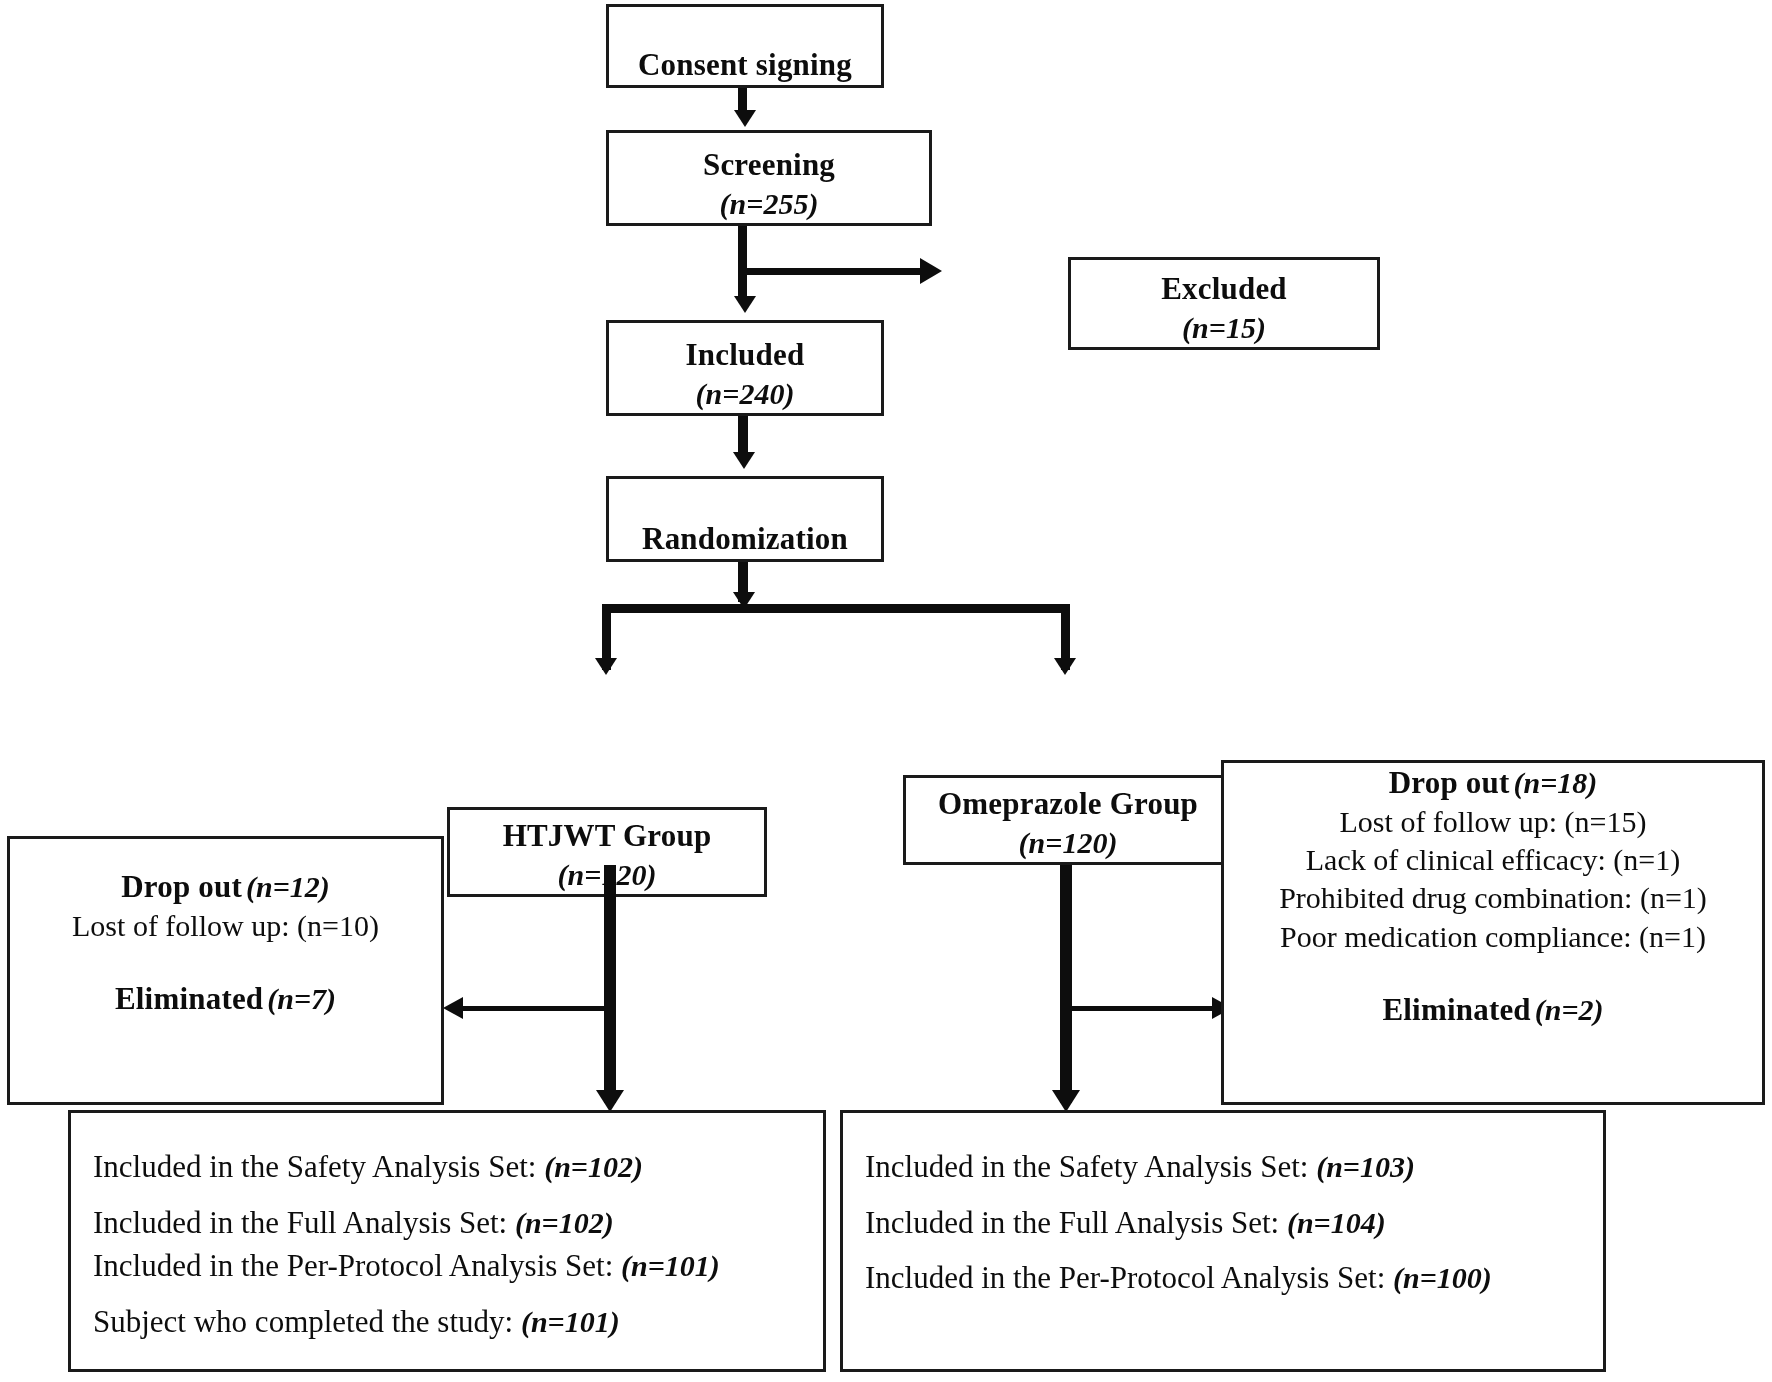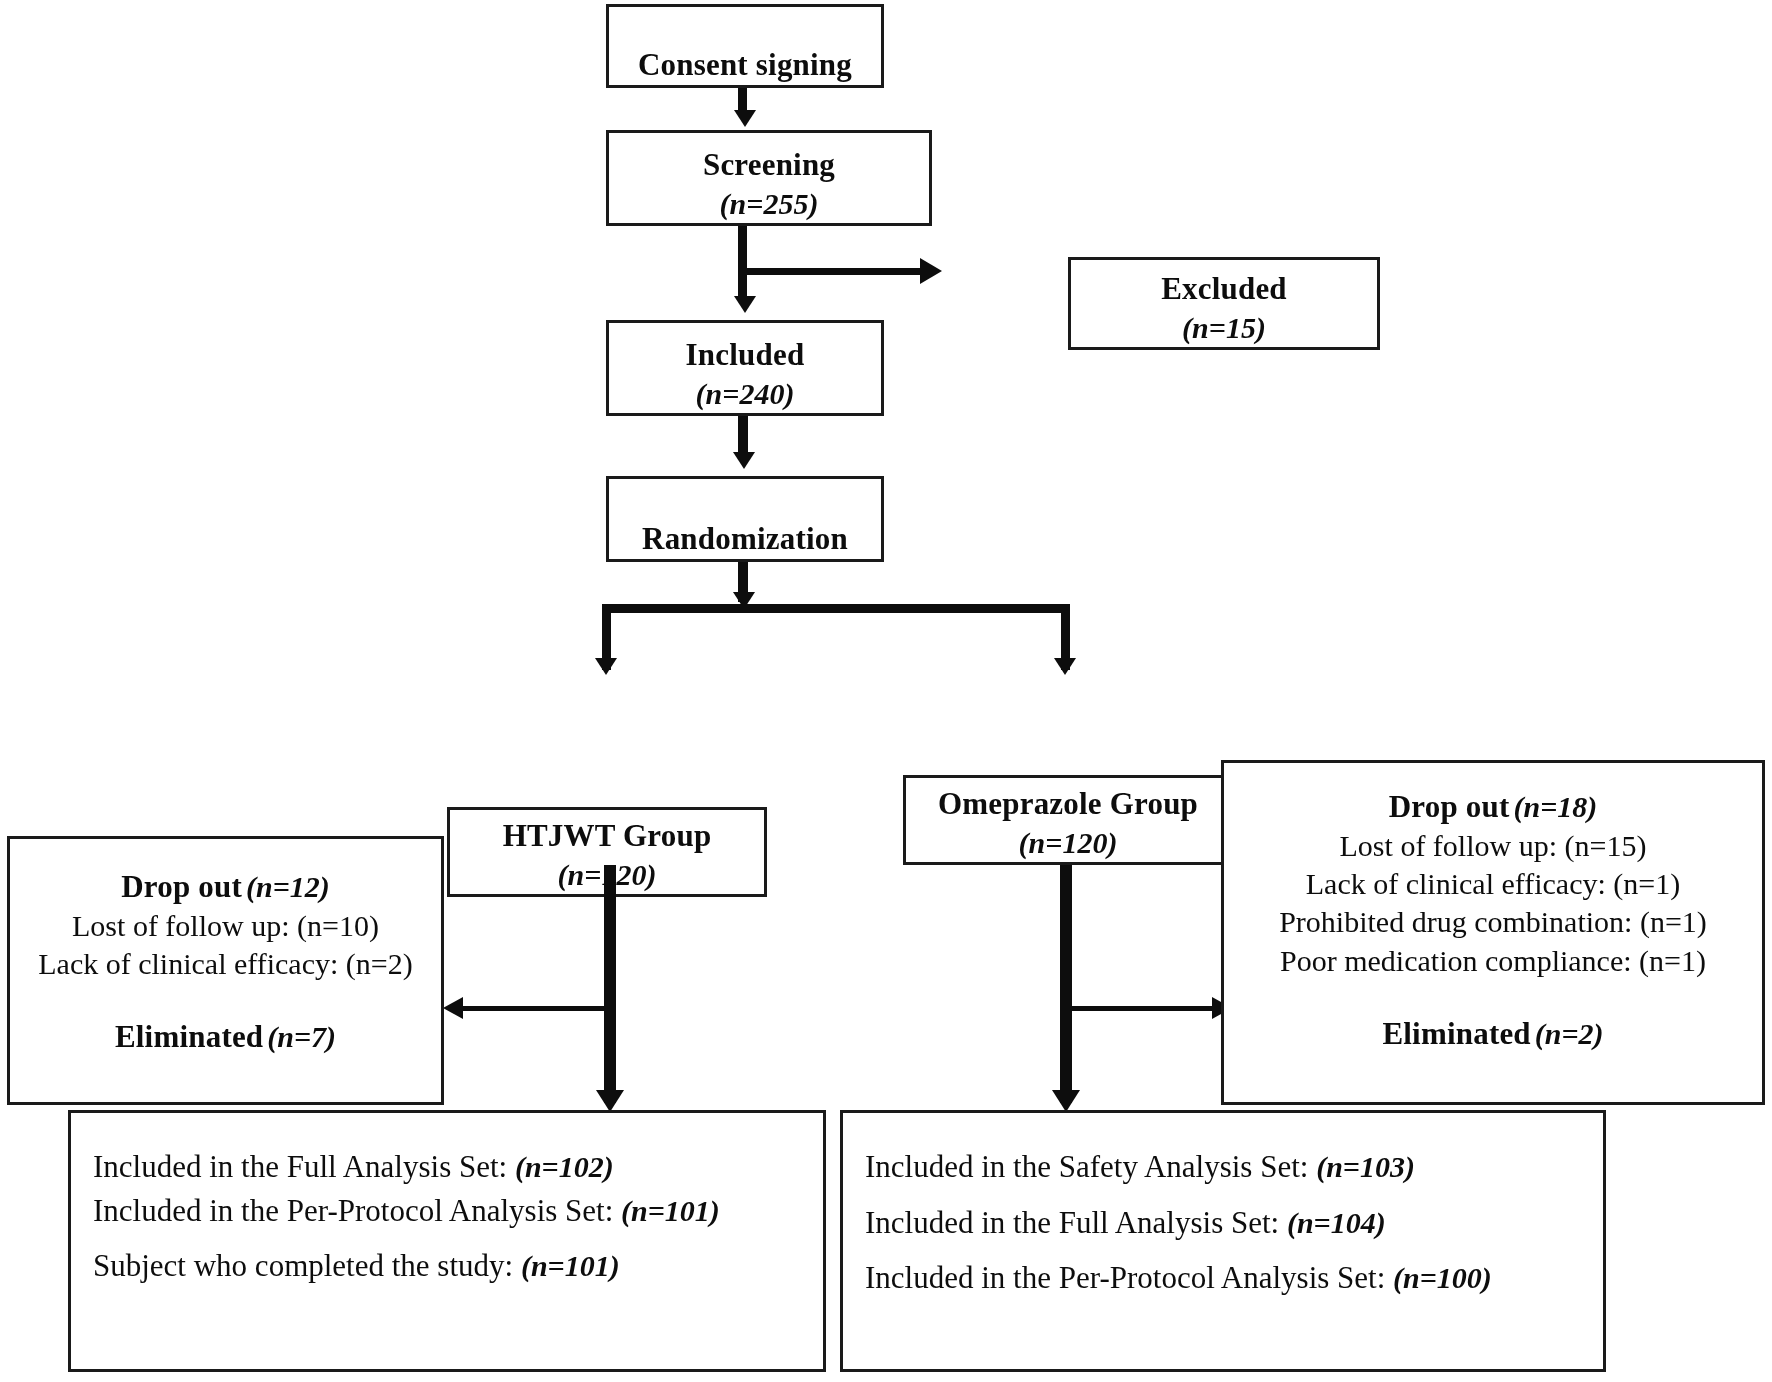--- a/index.html
+++ b/index.html
@@ -179,45 +179,47 @@
 
   <div class="hline" style="left:1066px; top:1006px; width:148px; height:5px;"></div>
   <div class="arrow-right thin" style="left:1212px; top:997px;"></div>
 
   <div class="box" style="left:7px; top:836px; width:437px; height:269px; justify-content:flex-start; padding-top:28px;">
     <div>
       <span class="ttl">Drop out</span>
       <span class="nval">(n=12)</span>
     </div>
     <div class="plain row-line">Lost of follow up: (n=10)</div>
-    <div class="plain row-line">Lack of clinical efficacy: (n=2)</div>
     <div class="spacer"></div>
     <div>
       <span class="ttl">Eliminated</span>
       <span class="nval">(n=7)</span>
     </div>
   </div>
 
-  <div class="box" style="left:1221px; top:760px; width:544px; height:345px; justify-content:flex-start; padding-top:24px;">
+  <div class="box" style="left:1221px; top:760px; width:544px; height:345px; justify-content:flex-start; ">
     <div>
       <span class="ttl">Drop out</span>
       <span class="nval">(n=18)</span>
     </div>
     <div class="plain row-line">Lost of follow up: (n=15)</div>
     <div class="plain row-line">Lack of clinical efficacy: (n=1)</div>
     <div class="plain row-line">Prohibited drug combination: (n=1)</div>
     <div class="plain row-line">Poor medication compliance: (n=1)</div>
     <div class="spacer"></div>
     <div>
       <span class="ttl">Eliminated</span>
       <span class="nval">(n=2)</span>
     </div>
   </div>
 
   <div class="box left-align" style="left:68px; top:1110px; width:758px; height:262px; padding:34px 0 0 22px; justify-content:flex-start;">
+    <div class="bigline" style="margin-bottom:16px;">
+      <span>Included in the Safety Analysis Set: </span><span class="nval">(n=102)</span>
+    </div>
     <div class="bigline" style="margin-bottom:4px;">
       <span>Included in the Full Analysis Set: </span><span class="nval">(n=102)</span>
     </div>
     <div class="bigline" style="margin-bottom:16px;">
       <span>Included in the Per-Protocol Analysis Set: </span><span class="nval">(n=101)</span>
     </div>
     <div class="bigline">
       <span>Subject who completed the study: </span><span class="nval">(n=101)</span>
     </div>
   </div>

